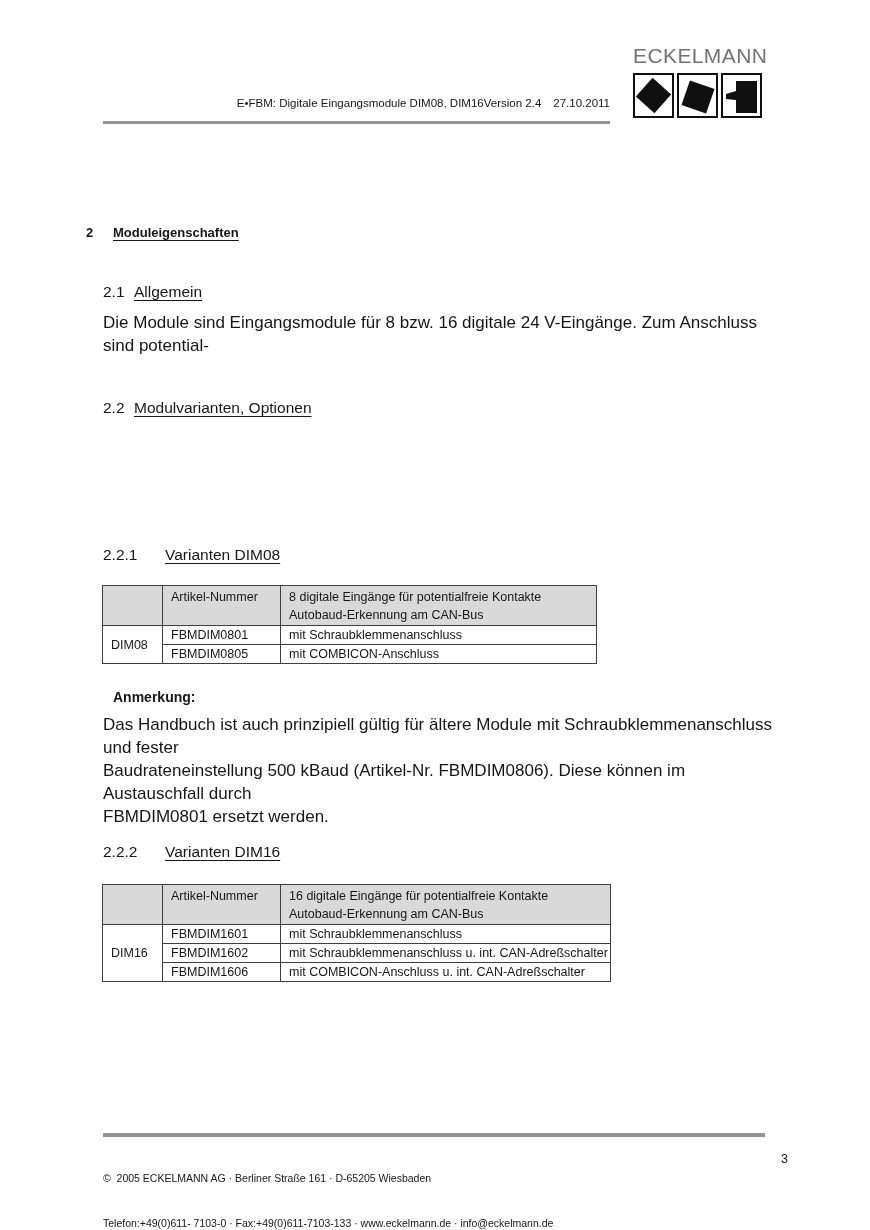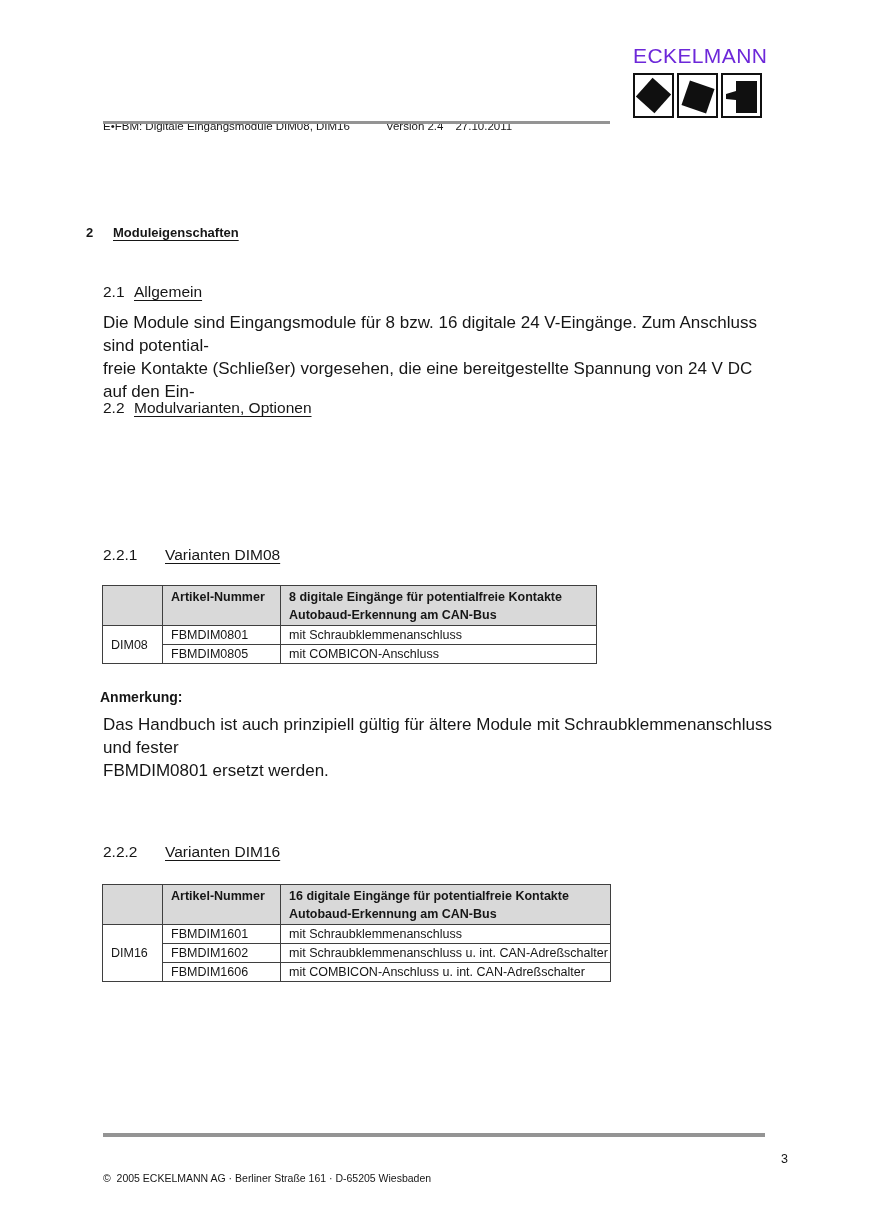--- a/index.html
+++ b/index.html
@@ -12,33 +12,33 @@
   html,body{background:#ffffff;}
   body{font-family:"Liberation Sans", sans-serif;color:var(--ink);}
   .page{
     position:relative;
     width:870px;height:1230px;
     background:#ffffff;
     overflow:hidden;
   }
   
   .hdr-row{
-    position:absolute;left:103px;top:120px;width:507px;
-    display:flex;justify-content:flex-start;align-items:baseline;
-    font-size:11.5px;color:var(--ink);gap:36px;
+    position:absolute;left:103px;top:97px;width:507px;
+    display:flex;justify-content:flex-end;align-items:baseline;
+    font-size:11.5px;color:var(--ink);
   }
   .hdr-version{display:flex;gap:12px;}
   .hdr-rule{
     position:absolute;left:103px;top:121px;width:507px;height:3px;
     background:var(--rule-gray);
   }
   
   .logo{position:absolute;left:633px;top:44px;width:133px;}
   .logo-text{
-    font-size:21px;letter-spacing:.4px;color:#6d28d9;
+    font-size:21px;letter-spacing:.4px;color:#737373;
     font-family:"Liberation Sans", sans-serif;font-weight:500;
     white-space:nowrap;
   }
   .logo-boxes{margin-top:5px;display:flex;gap:3px;}
   .logo-box{
     width:41px;height:45px;border:2px solid #101010;background:#fff;
     display:block;
   }
   .logo-box svg{display:block;width:100%;height:100%;}
   
@@ -46,35 +46,35 @@
   .h1 .num{display:inline-block;min-width:27px;}
   .h2{position:absolute;left:103px;font-size:15.5px;line-height:20px;font-weight:400;}
   .h2 .num{display:inline-block;min-width:31px;}
   .h3 .num{display:inline-block;min-width:62px;margin-top:20px;}
   .u{text-decoration:underline;text-underline-offset:3px;text-decoration-thickness:1.2px;}
   
   .para{
     position:absolute;left:103px;width:670px;
     font-size:17px;line-height:23px;color:var(--ink);
   }
-  .note-label{position:absolute;left:100px;top:689px;font-size:14px;font-weight:700;}
+  .note-label{position:absolute;left:113px;top:689px;font-size:14px;font-weight:700;}
   
   table.spec{
     position:absolute;left:102px;border-collapse:collapse;
     font-size:12.5px;color:var(--ink);table-layout:fixed;
   }
   table.spec th, table.spec td{
     border:1px solid var(--border);
     padding:0 0 0 8px;text-align:left;vertical-align:middle;
     font-weight:400;height:19px;line-height:18px;
     overflow:hidden;white-space:nowrap;
   }
   table.spec thead th{
     background:var(--table-header-bg);
-    font-weight:700;vertical-align:top;height:40px;
+    font-weight:400;vertical-align:top;height:40px;
     padding-top:2px;line-height:18px;
   }
   table.spec .c1{width:60px;}
   table.spec .c2{width:118px;}
   .tbl-dim08{top:585px;width:494px;}
   .tbl-dim08 .c3{width:316px;}
   .tbl-dim16{top:884px;width:508px;}
   .tbl-dim16 .c3{width:330px;}
   td.group-cell{vertical-align:top;padding-top:1px;margin-left:15px;}
   
@@ -126,21 +126,20 @@
 
   <div class="h1">
     <span class="num">2</span><span class="u">Moduleigenschaften</span>
   </div>
 
   <div class="h2" style="top:282px;">
     <span class="num">2.1</span><span class="u">Allgemein</span>
   </div>
   <div class="para" style="top:311px;">
     <div>Die Module sind Eingangsmodule für 8 bzw. 16 digitale 24 V-Eingänge. Zum Anschluss sind potential-</div>
-    <div>freie Kontakte (Schließer) vorgesehen, die eine bereitgestellte Spannung von 24 V DC auf den Ein-</div>
   </div>
 
   <div class="h2" style="top:398px;">
     <span class="num">2.2</span><span class="u">Modulvarianten, Optionen</span>
   </div>
 
   <div class="h2 h3" style="top:525px;">
     <span class="num">2.2.1</span><span class="u">Varianten DIM08</span>
   </div>
 
@@ -169,20 +168,21 @@
       <tr>
         <td>FBMDIM0805</td>
         <td>mit COMBICON-Anschluss</td>
       </tr>
     </tbody>
   </table>
 
   <div class="note-label">Anmerkung:</div>
   <div class="para" style="top:713px;">
     <div>Das Handbuch ist auch prinzipiell gültig für ältere Module mit Schraubklemmenanschluss und fester</div>
+    <div>Baudrateneinstellung 500 kBaud (Artikel-Nr. FBMDIM0806). Diese können im Austauschfall durch</div>
     <div>FBMDIM0801 ersetzt werden.</div>
   </div>
 
   <div class="h2 h3" style="top:822px;">
     <span class="num">2.2.2</span><span class="u">Varianten DIM16</span>
   </div>
 
   <table class="spec tbl-dim16">
     <colgroup>
         <col class="c1">
@@ -212,16 +212,17 @@
       <tr>
         <td>FBMDIM1606</td>
         <td>mit COMBICON-Anschluss u. int. CAN-Adreßschalter</td>
       </tr>
     </tbody>
   </table>
 
   <div class="ftr-rule"></div>
   <div class="ftr-text">
     <div>©  2005 ECKELMANN AG · Berliner Straße 161 · D-65205 Wiesbaden</div>
+    <div>Telefon:+49(0)611- 7103-0 · Fax:+49(0)611-7103-133 · www.eckelmann.de · info@eckelmann.de</div>
   </div>
   <div class="page-num">3</div>
 
 </div>
 
 </body></html>

